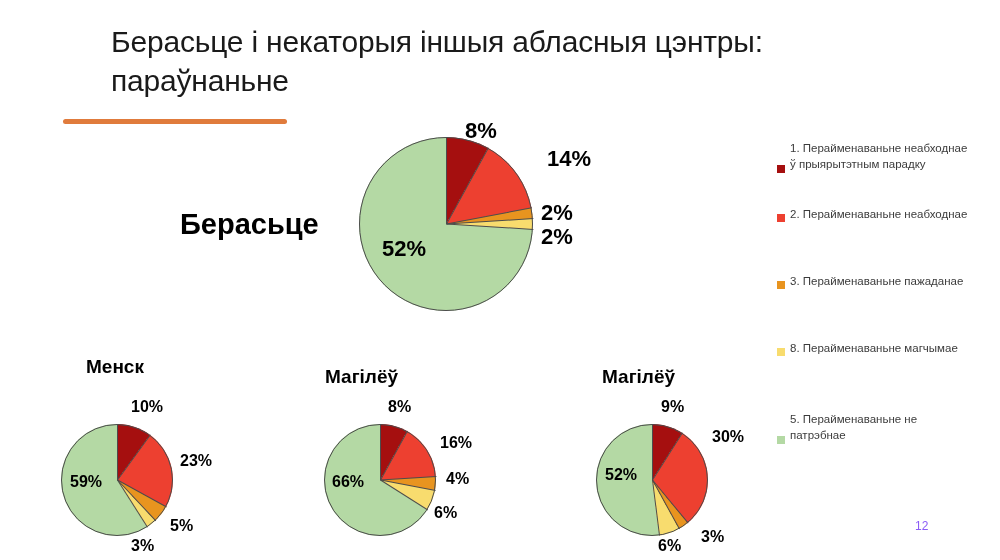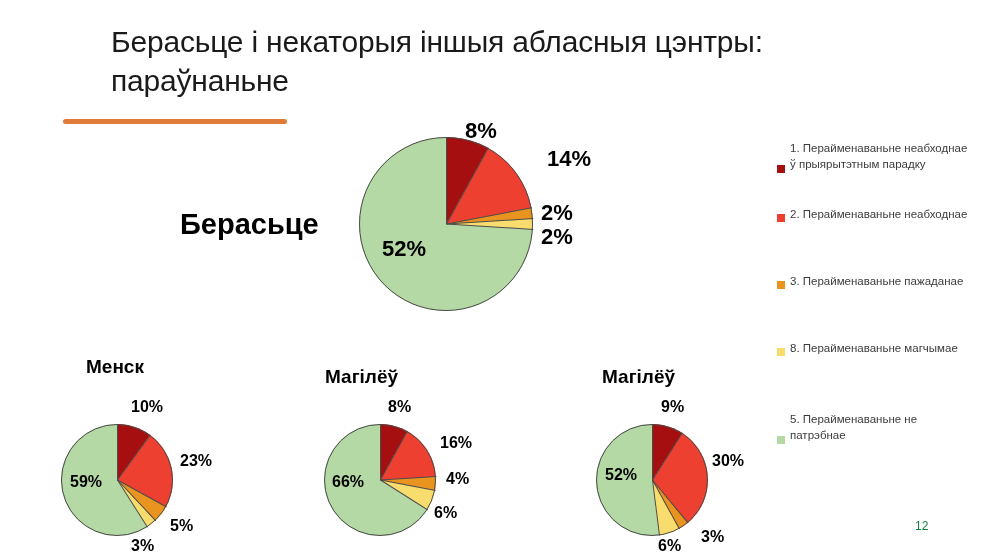--- a/index.html
+++ b/index.html
@@ -91,21 +91,21 @@
     font-size:11.5px;
     line-height:1.42;
     color:#3b3b3b;
   }
 
   
   #page-number {
     position:absolute;
     left:915px; top:519px;
     font-size:12px;
-    color:#15803d;
+    color:#8b5cf6;
   }
 </style>
 </head>
 <body>
 
 <div id="slide">
 
   <div class="slide-title">Берасьце і некаторыя іншыя абласныя цэнтры: параўнаньне</div>
   <div class="title-rule"></div>
 
@@ -162,21 +162,21 @@
     <div class="pie" style="background: conic-gradient(rgb(165, 15, 15) 0deg, rgb(165, 15, 15) 32.4deg, rgb(237, 64, 48) 32.4deg, rgb(237, 64, 48) 140.4deg, rgb(232, 148, 31) 140.4deg, rgb(232, 148, 31) 151.2deg, rgb(248, 220, 110) 151.2deg, rgb(248, 220, 110) 172.8deg, rgb(180, 217, 164) 172.8deg, rgb(180, 217, 164) 360deg);"></div>
     <div class="pie-outline"></div>
   <div style="position: absolute; left: 55.5px; width: 1px; height: 56px; background: rgb(76, 76, 76); transform-origin: 50% 100%; transform: rotate(32.4deg); top: 0px;"></div>
       <div style="position: absolute; left: 55.5px; width: 1px; height: 56px; background: rgb(76, 76, 76); transform-origin: 50% 100%; transform: rotate(140.4deg); top: 0px;"></div>
       <div style="position: absolute; left: 55.5px; width: 1px; height: 56px; background: rgb(76, 76, 76); transform-origin: 50% 100%; transform: rotate(151.2deg); top: 0px;"></div>
       <div style="position: absolute; left: 55.5px; width: 1px; height: 56px; background: rgb(76, 76, 76); transform-origin: 50% 100%; transform: rotate(172.8deg); top: 0px;"></div>
       <div style="position: absolute; left: 55.5px; width: 1px; height: 56px; background: rgb(76, 76, 76); transform-origin: 50% 100%; transform: rotate(360deg); top: 0px;"></div>
     </div>
   <div class="city-name small-city" style="left:602px; top:366px;">Магілёў</div>
   <div class="pie-label small-val" style="left:661px; top:398px;">9%</div>
-  <div class="pie-label small-val" style="left:712px; top:452px;">30%</div>
+  <div class="pie-label small-val" style="left:712px; top:428px;">30%</div>
   <div class="pie-label small-val" style="left:701px; top:528px;">3%</div>
   <div class="pie-label small-val" style="left:658px; top:537px;">6%</div>
   <div class="pie-label small-val" style="left:605px; top:466px;">52%</div>
 
   <div id="legend">
     <div class="legend-item" style="top:0px;">
       <span class="legend-swatch" style="background: rgb(165, 15, 15);"></span>
       <span class="legend-text">1. Перайменаваньне неабходнае ў прыярытэтным парадку</span>
     </div>
     <div class="legend-item" style="top:66px;">

